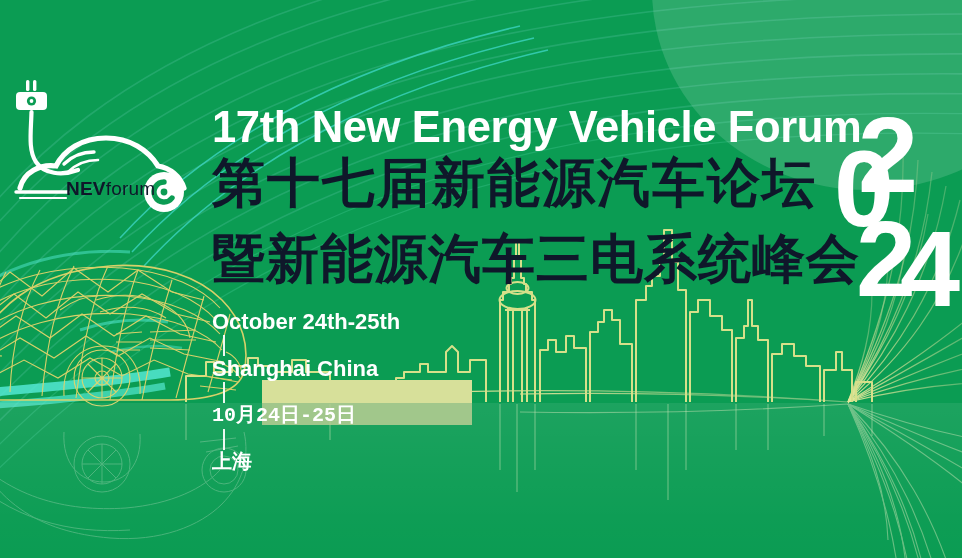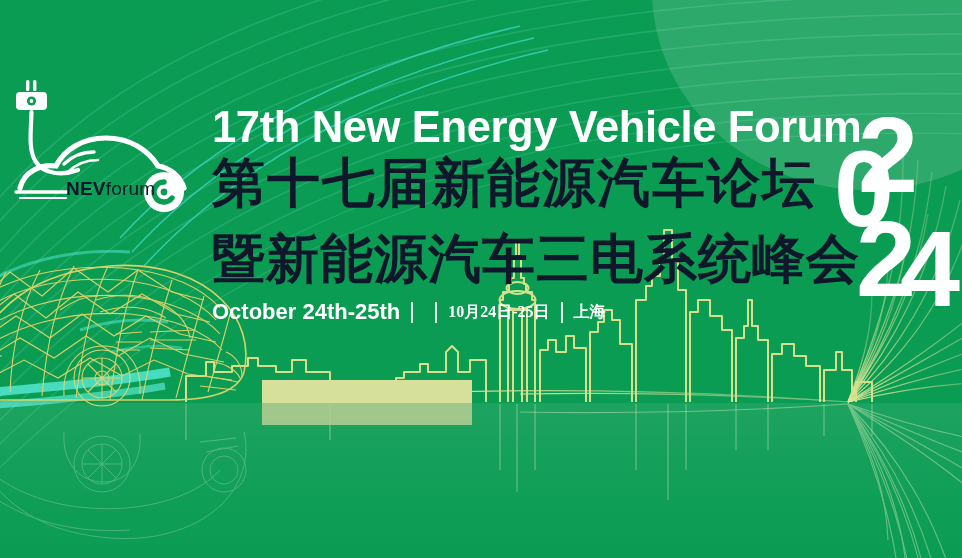--- a/index.html
+++ b/index.html
@@ -128,32 +128,32 @@
     letter-spacing: 2px;
     margin-top: 4px;
   }
   .title-cn-2 {
     font-size: 53px;
     line-height: 58px;
     letter-spacing: 1px;
     margin-top: 18px;
   }
   .dateline {
-    margin-top: 11px;
+    margin-top: 21px;
     font-family: "Liberation Sans Narrow", "Liberation Sans", sans-serif;
     font-weight: 700;
     font-size: 22px;
     line-height: 26px;
     color: #ffffff;
     white-space: nowrap;
     display: flex;
-    align-items: center;
+    flex-direction: column;
   }
   .dateline .seg { display: inline-block; }
-  .dateline .seg-cn { font-family: Liberation Serif, serif; font-weight: 700; font-size: 16px; }
+  .dateline .seg-cn { font-family: Liberation Mono, monospace; font-weight: 700; font-size: 20px; }
   .dateline .sep {
     display: inline-block;
     width: 2px;
     height: 21px;
     background: #ffffff;
     opacity: .92;
     margin: 0 11px;
     flex: 0 0 auto;
   }
 
@@ -425,20 +425,21 @@
     <span class="nev">NEV</span><span class="forum">forum</span>
   </div>
 
   <div class="headline">
     <div class="title-en">17th New Energy Vehicle Forum</div>
     <div class="title-cn title-cn-1">第十七届新能源汽车论坛</div>
     <div class="title-cn title-cn-2">暨新能源汽车三电系统峰会</div>
     <div class="dateline">
       <span class="seg">October 24th-25th</span>
       <span class="sep"></span>
+      <span class="seg">Shanghai China</span>
       <span class="sep"></span>
       <span class="seg seg-cn">10月24日-25日</span>
       <span class="sep"></span>
       <span class="seg seg-cn">上海</span>
     </div>
   </div>
 
   <div class="year">
     <svg viewBox="0 0 132 210" width="132" height="210" aria-hidden="true">
       <g fill="#ffffff" font-family="Liberation Sans, sans-serif" font-weight="700">

